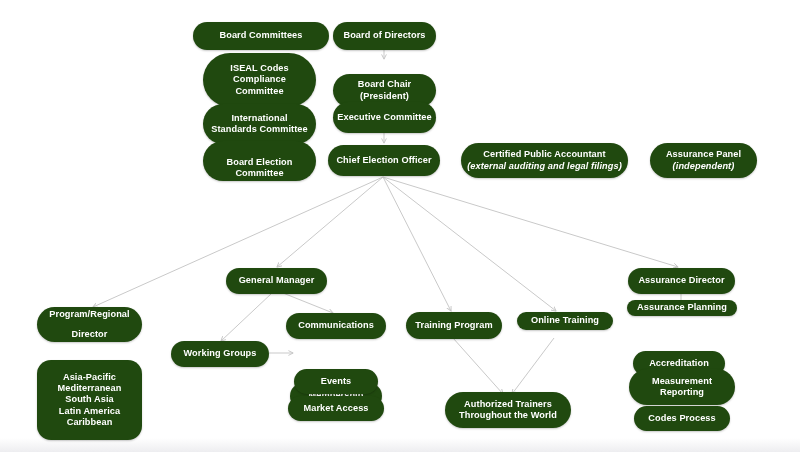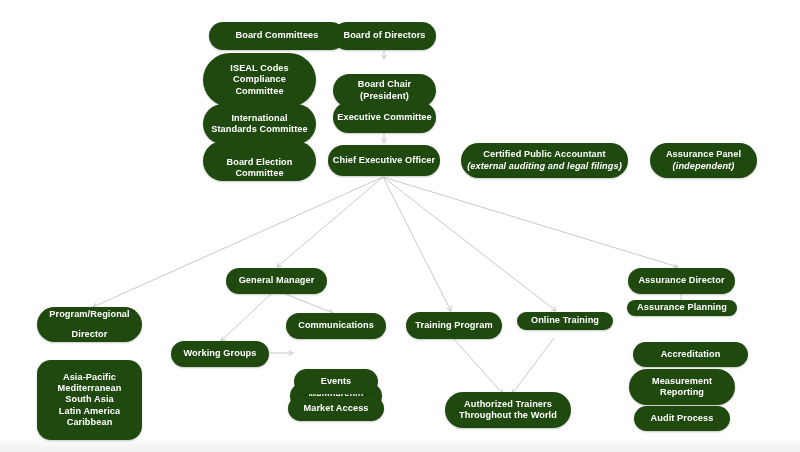--- a/index.html
+++ b/index.html
@@ -84,21 +84,21 @@
       <path d="M383,177 L678,267"></path>
       <path d="M272,293 L221,341"></path>
       <path d="M283,293 L333,313"></path>
       <path d="M268,353 L293,353"></path>
       <path d="M453,338 L503,394"></path>
       <path d="M554,338 L512,394"></path>
       <path d="M681,293 L681,313"></path>
     </g>
   </svg>
 
-  <div class="node" style="left:209px; top:22px; width:136px; height:28px;">
+  <div class="node" style="left:193px; top:22px; width:136px; height:28px;">
     <span class="line">Board Committees</span>
   </div>
 
   <div class="node" style="left:203px; top:53px; width:113px; height:54px; flex-direction:column;">
     <span class="line">ISEAL Codes</span>
     <span class="line">Compliance</span>
     <span class="line">Committee</span>
   </div>
 
   <div class="node" style="left:203px; top:104px; width:113px; height:40px; flex-direction:column;">
@@ -118,21 +118,21 @@
   <div class="node" style="left:333px; top:58px; width:103px; height:33px; flex-direction:column;margin-top:16px;">
     <span class="line">Board Chair</span>
     <span class="line">(President)</span>
   </div>
 
   <div class="node" style="left:333px; top:102px; width:103px; height:31px;">
     <span class="line">Executive Committee</span>
   </div>
 
   <div class="node" style="left:328px; top:145px; width:112px; height:31px;">
-    <span class="line">Chief Executive Officer</span>
+    <span class="line">Chief Election Officer</span>
   </div>
 
   <div class="node" style="left:461px; top:143px; width:167px; height:35px; flex-direction:column;">
     <span class="line">Certified Public Accountant</span>
     <span class="line italic">(external auditing and legal filings)</span>
   </div>
 
   <div class="node" style="left:650px; top:143px; width:107px; height:35px; flex-direction:column;">
     <span class="line">Assurance Panel</span>
     <span class="line italic">(independent)</span>
@@ -189,26 +189,26 @@
   </div>
 
   <div class="node" style="left:628px; top:268px; width:107px; height:26px;">
     <span class="line">Assurance Director</span>
   </div>
 
   <div class="node" style="left:627px; top:300px; width:110px; height:16px;">
     <span class="line">Assurance Planning</span>
   </div>
 
-  <div class="node" style="left:633px; top:342px; width:115px; height:25px;">
+  <div class="node" style="left:633px; top:351px; width:92px; height:25px;">
     <span class="line">Accreditation</span>
   </div>
 
   <div class="node" style="left:629px; top:369px; width:106px; height:36px; flex-direction:column;">
     <span class="line">Measurement</span>
     <span class="line">Reporting</span>
   </div>
 
   <div class="node" style="left:634px; top:406px; width:96px; height:25px;">
-    <span class="line">Audit Process</span>
+    <span class="line">Codes Process</span>
   </div>
 
 </div>
 
 </body></html>

